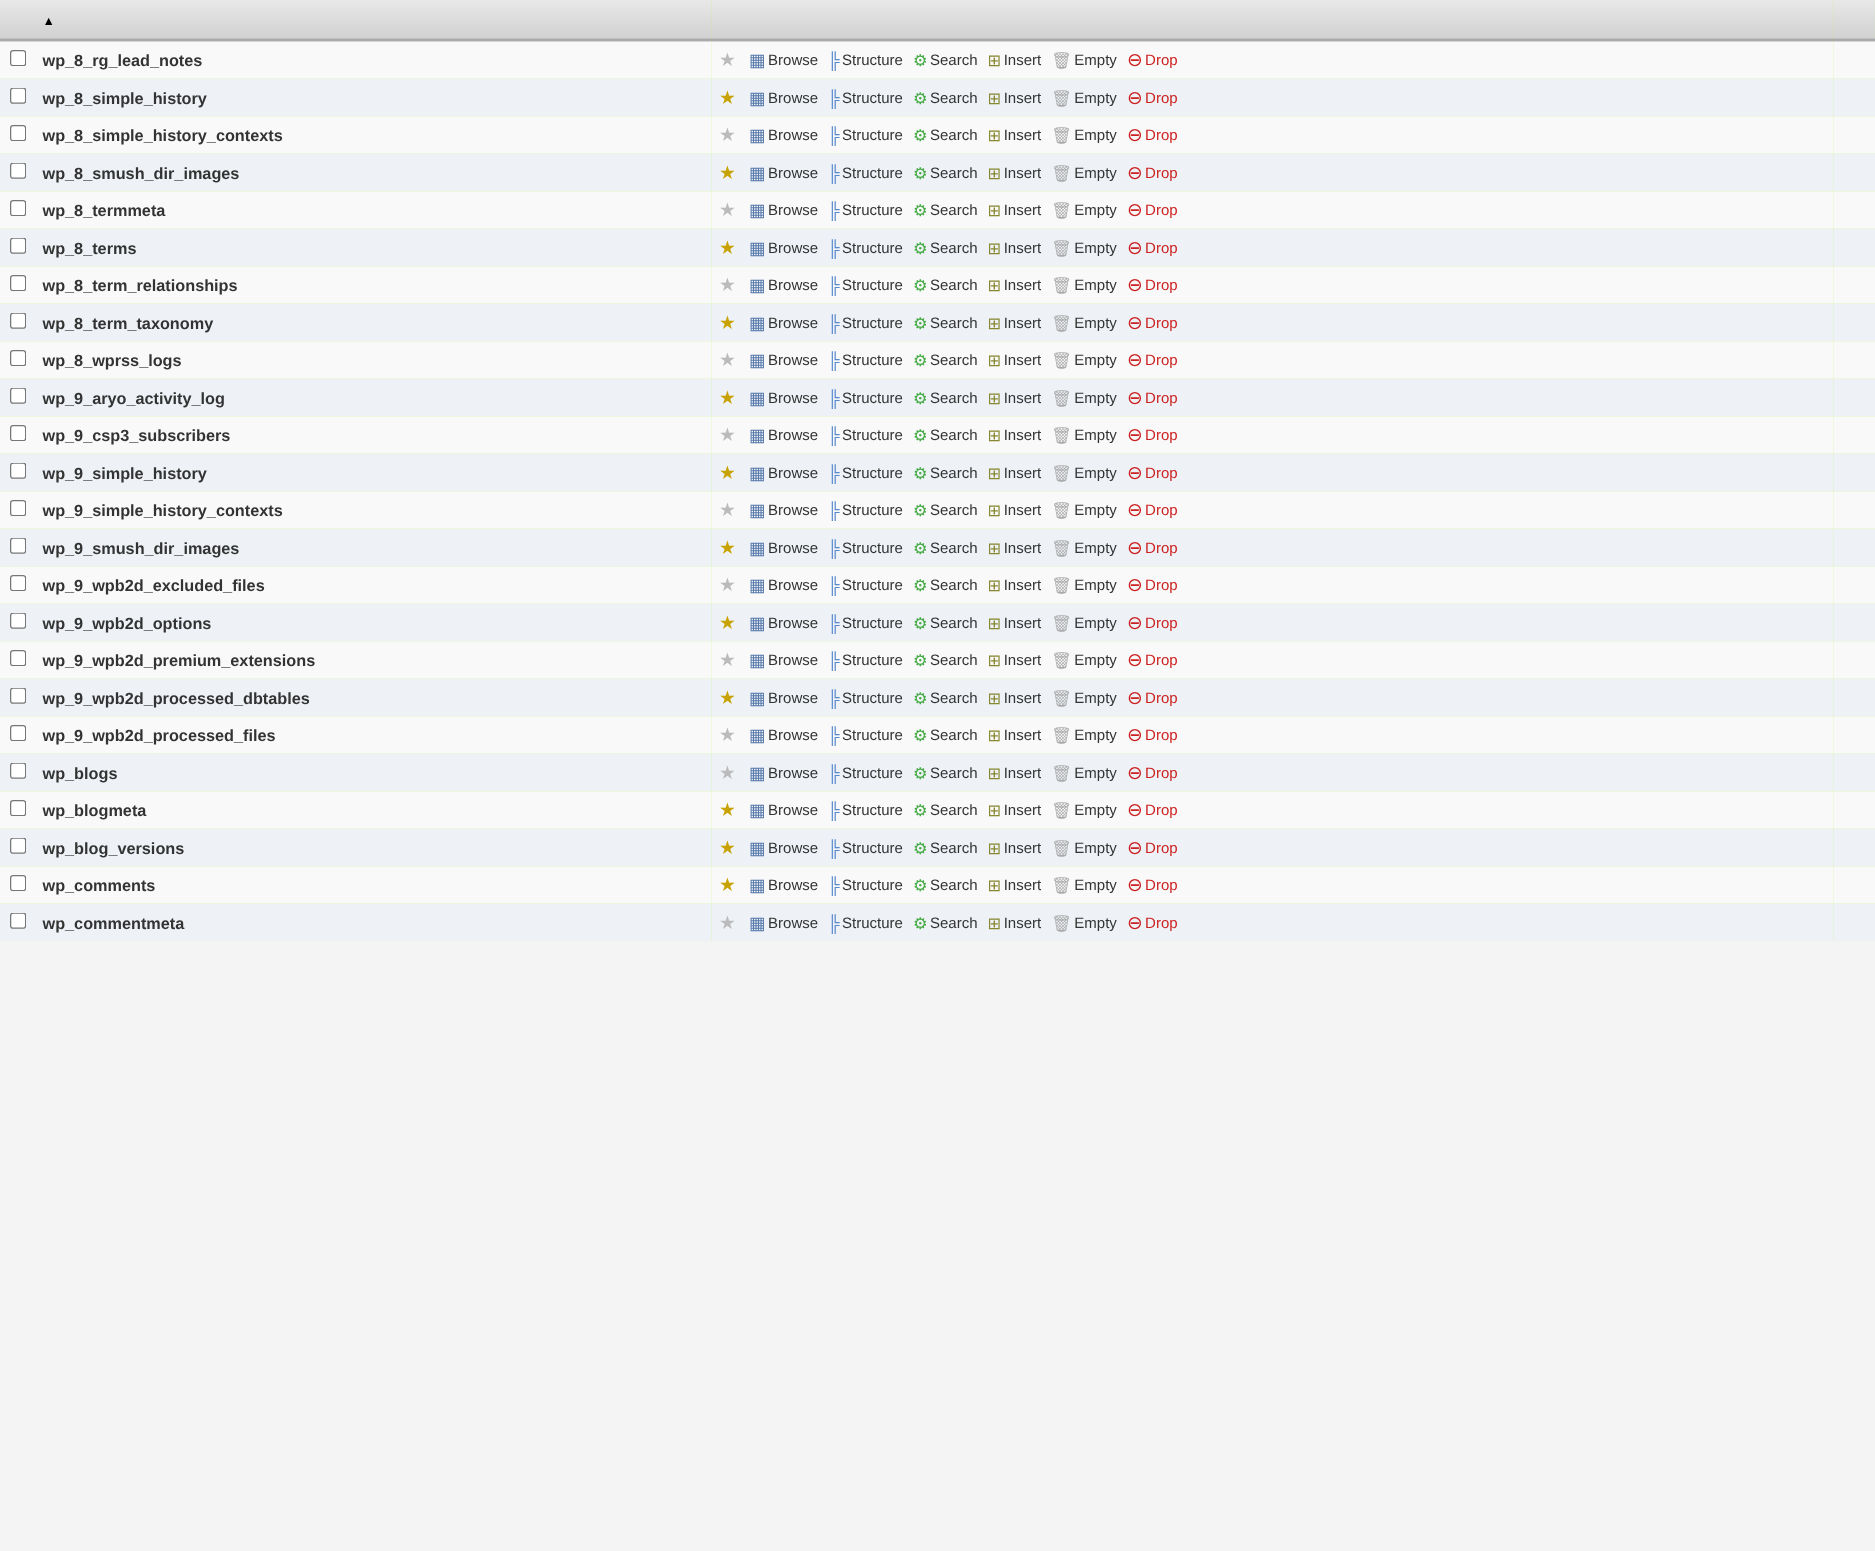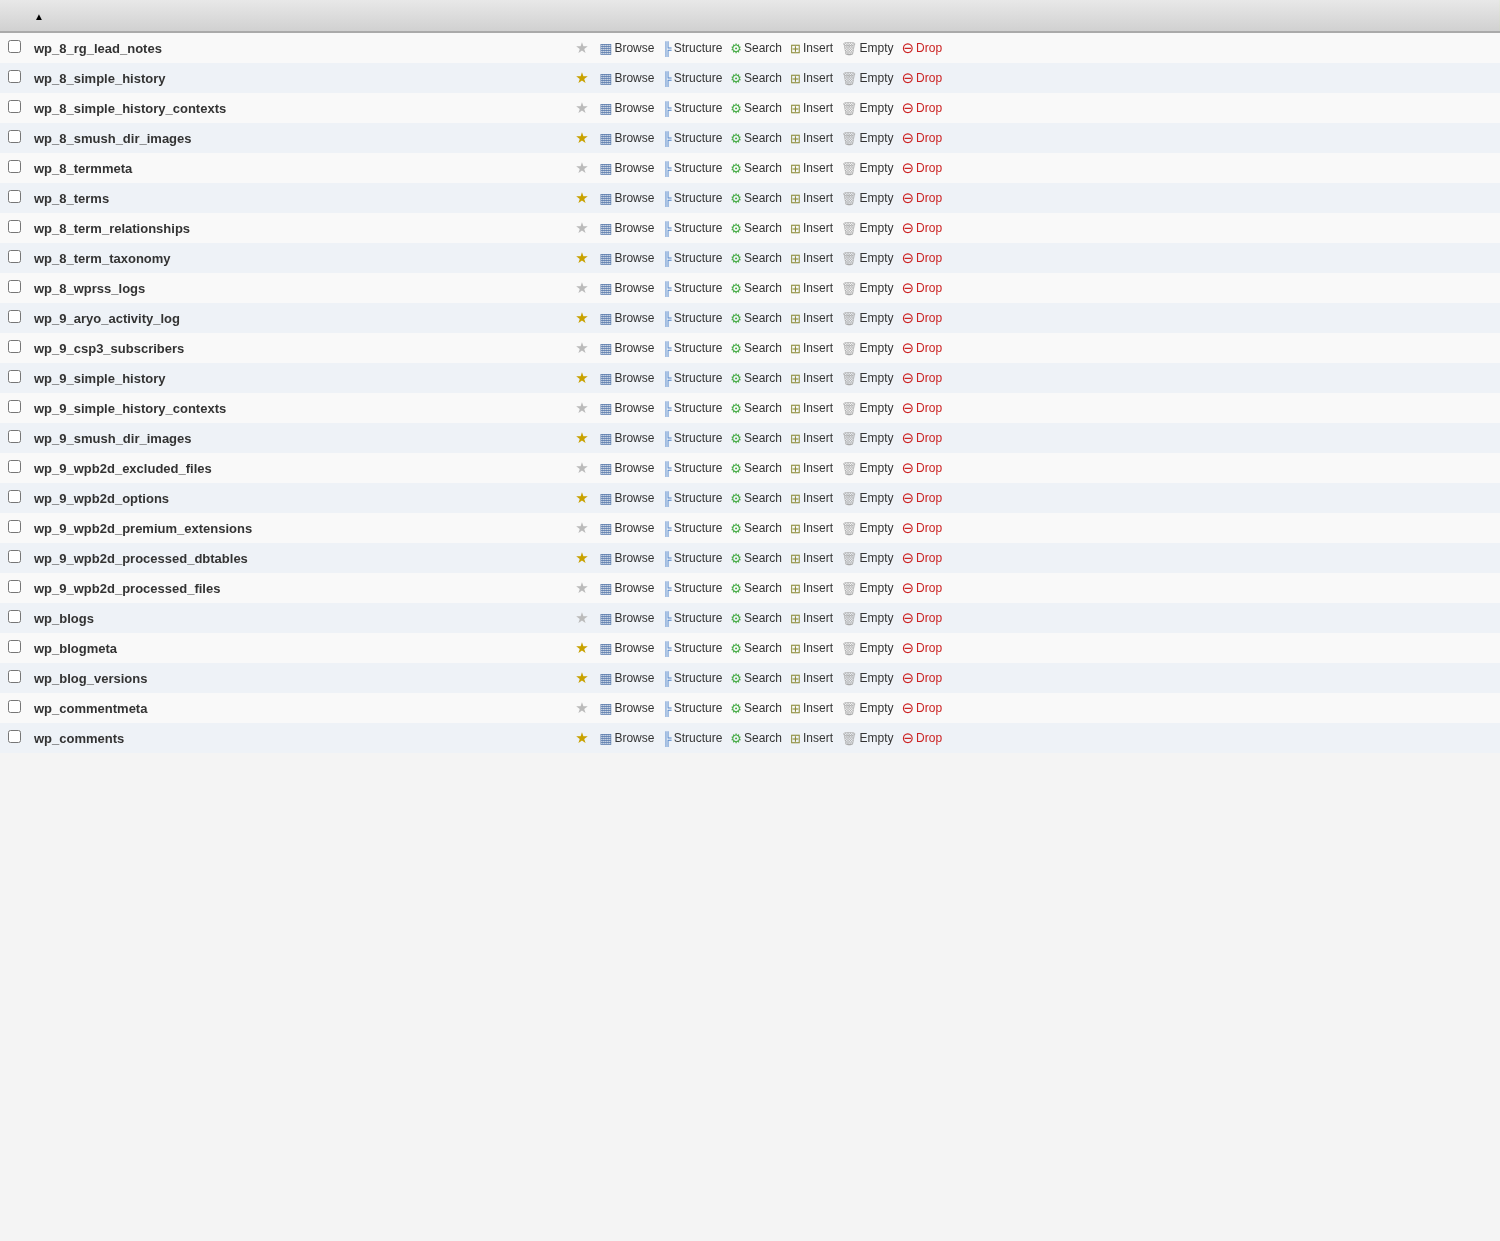--- a/index.html
+++ b/index.html
@@ -917,61 +917,61 @@
           Drop
         </span>
       </div>
     </td>
     <td class="ro-col"></td>
   </tr>
         <tr>
     <td class="checkbox-cell">
       <input type="checkbox" style="">
     </td>
+    <td class="table-name">wp_comments</td>
+    <td>
+      <div class="action-cell">
+        <span class="star-icon" style="color:#c8a200; cursor:pointer;">★</span>
+        &nbsp;
+        <span class="action-btn">
+          <span class="browse-icon">▦</span>
+          Browse
+        </span>
+        <span class="action-btn">
+          <span class="structure-icon">╠</span>
+          Structure
+        </span>
+        <span class="action-btn">
+          <span class="search-icon">⚙</span>
+          Search
+        </span>
+        <span class="action-btn">
+          <span class="insert-icon">⊞</span>
+          Insert
+        </span>
+        <span class="action-btn">
+          <span class="empty-icon">🗑</span>
+          Empty
+        </span>
+        <span class="action-btn" style="color:#cc2222;">
+          <span class="drop-icon" style="color:#cc2222;">⊖</span>
+          Drop
+        </span>
+      </div>
+    </td>
+    <td class="ro-col"></td>
+  </tr>
+        <tr>
+    <td class="checkbox-cell">
+      <input type="checkbox" style="">
+    </td>
     <td class="table-name">wp_commentmeta</td>
     <td>
       <div class="action-cell">
         <span class="star-icon" style="color:#bbbbbb; cursor:pointer;">★</span>
-        &nbsp;
-        <span class="action-btn">
-          <span class="browse-icon">▦</span>
-          Browse
-        </span>
-        <span class="action-btn">
-          <span class="structure-icon">╠</span>
-          Structure
-        </span>
-        <span class="action-btn">
-          <span class="search-icon">⚙</span>
-          Search
-        </span>
-        <span class="action-btn">
-          <span class="insert-icon">⊞</span>
-          Insert
-        </span>
-        <span class="action-btn">
-          <span class="empty-icon">🗑</span>
-          Empty
-        </span>
-        <span class="action-btn" style="color:#cc2222;">
-          <span class="drop-icon" style="color:#cc2222;">⊖</span>
-          Drop
-        </span>
-      </div>
-    </td>
-    <td class="ro-col"></td>
-  </tr>
-        <tr>
-    <td class="checkbox-cell">
-      <input type="checkbox" style="">
-    </td>
-    <td class="table-name">wp_comments</td>
-    <td>
-      <div class="action-cell">
-        <span class="star-icon" style="color:#c8a200; cursor:pointer;">★</span>
         &nbsp;
         <span class="action-btn">
           <span class="browse-icon">▦</span>
           Browse
         </span>
         <span class="action-btn">
           <span class="structure-icon">╠</span>
           Structure
         </span>
         <span class="action-btn">

